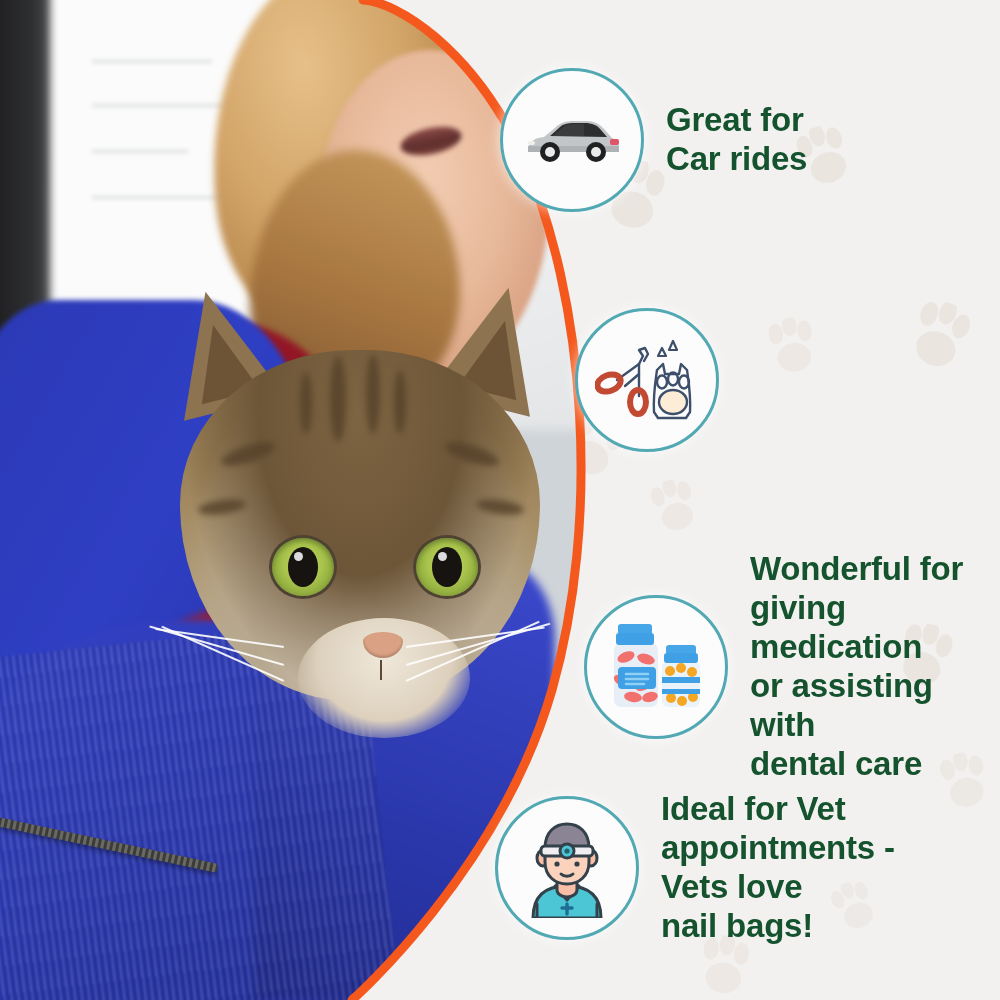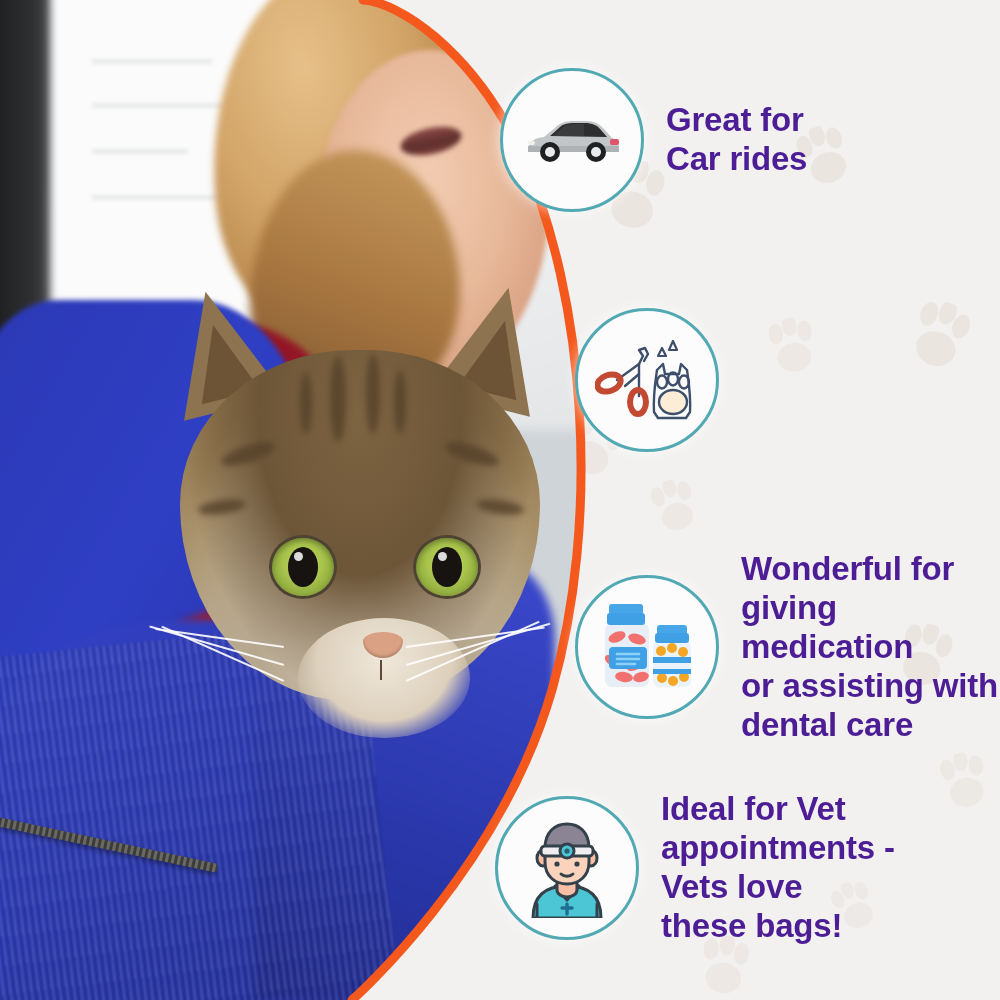--- a/index.html
+++ b/index.html
@@ -227,29 +227,29 @@
     border: 3px solid #52a9b4;
     background: #fcfcfc;
     position: relative;
     box-shadow: 0 0 14px rgba(255,255,255,.75);
   }
   .icon-circle svg { position: absolute; left: 50%; top: 50%; transform: translate(-50%,-50%); }
   .feature-text {
     font-size: 33px;
     line-height: 1.18;
     font-weight: bold;
-    color: #4c1d95;
+    color: #14532d;
     letter-spacing: -0.2px;
     white-space: pre-line;
   }
 
   
   #f1 { left: 20px; top: 68px; }
   #f2 { left: 95px; top: 308px; }
-  #f3 { left: 95px; top: 550px; }
+  #f3 { left: 104px; top: 550px; }
   #f4 { left: 15px; top: 790px; }
 </style>
 </head>
 <body>
 
 <div id="root">
 
   <div class="bg-panel"></div>
 
   <div class="paw" style="left:600px; top:160px; transform:rotate(12deg) scale(1.0);">
@@ -521,17 +521,17 @@
           <circle cx="38" cy="46" r="2.6" fill="#33414b"></circle>
           <circle cx="58" cy="46" r="2.6" fill="#33414b"></circle>
           <path d="M42 56 C45 59 51 59 54 56" fill="none" stroke="#33414b" stroke-width="3" stroke-linecap="round"></path>
           <path d="M48 86 L48 96 M43 90 L53 90" stroke="#1f6f93" stroke-width="3.4" stroke-linecap="round"></path>
           <path d="M18 86 L18 100 M78 86 L78 100" stroke="#33414b" stroke-width="3" stroke-linecap="round"></path>
         </svg>
       </div>
       <div class="feature-text">Ideal for Vet
 appointments -
 Vets love
-these bags!</div>
+nail bags!</div>
     </div>
 
   </div>
 </div>
 
 </body></html>

